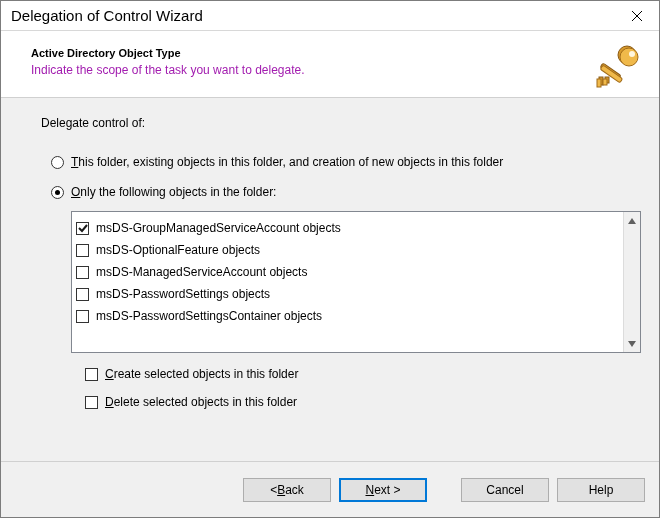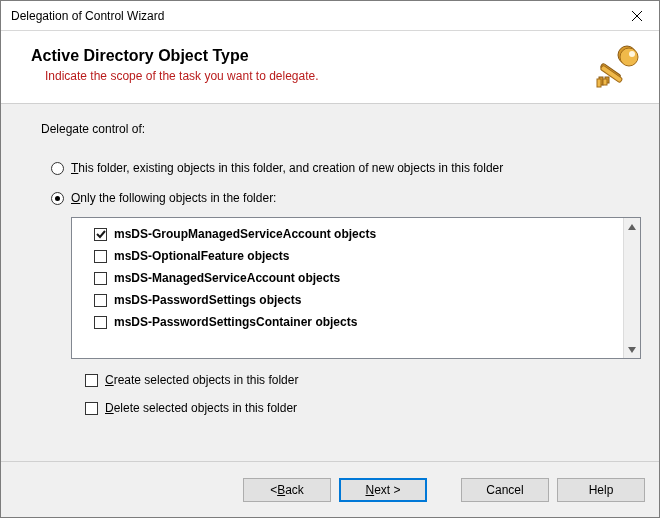--- a/index.html
+++ b/index.html
@@ -24,35 +24,35 @@
   
   .titlebar {
     height: 30px;
     display: flex;
     align-items: center;
     justify-content: space-between;
     padding: 0 0 0 10px;
     background: #fff;
     border-bottom: 1px solid #d8d8d8;
   }
-  .titlebar .title { font-size: 12px; color: #000; }
+  .titlebar .title { font-size: 15px; color: #000; }
   .titlebar .close {
     width: 45px; height: 29px;
     display: flex; align-items: center; justify-content: center;
     cursor: default;
   }
   .titlebar .close svg { width: 10px; height: 10px; stroke: #000; stroke-width: 1; }
   
   .header {
     background: #fff;
     padding: 16px 24px 20px 30px;
     position: relative;
   }
-  .header .heading { font-weight: bold; font-size: 16px; margin-bottom: 4px; }
-  .header .subheading { font-size: 12px; margin-left: 14px; color: #b91c1c; }
+  .header .heading { font-weight: bold; font-size: 11px; margin-bottom: 4px; }
+  .header .subheading { font-size: 12px; color: #a21caf; }
   .header .keys-icon {
     position: absolute;
     right: 18px; top: 10px;
     width: 48px; height: 48px;
   }
   
   .body {
     flex: 1;
     background: #f0f0f0;
     border-top: 1px solid #d0d0d0;
@@ -73,22 +73,21 @@
   .listbox {
     margin: 4px 0 10px 30px;
     border: 1px solid #828790;
     background: #fff;
     height: 142px;
     display: flex;
   }
   .listbox .items {
     flex: 1;
     overflow: hidden;
-    padding: 5px 6px 0 22px;
-    font-weight: bold;
+    padding: 5px 6px 0 4px;
   }
   .listbox .item {
     display: flex; align-items: center;
     height: 22px;
     white-space: nowrap;
   }
   .listbox .cb {
     width: 13px; height: 13px; border: 1px solid #333;
     background: #fff; margin-right: 7px; display: inline-flex;
     align-items: center; justify-content: center;

